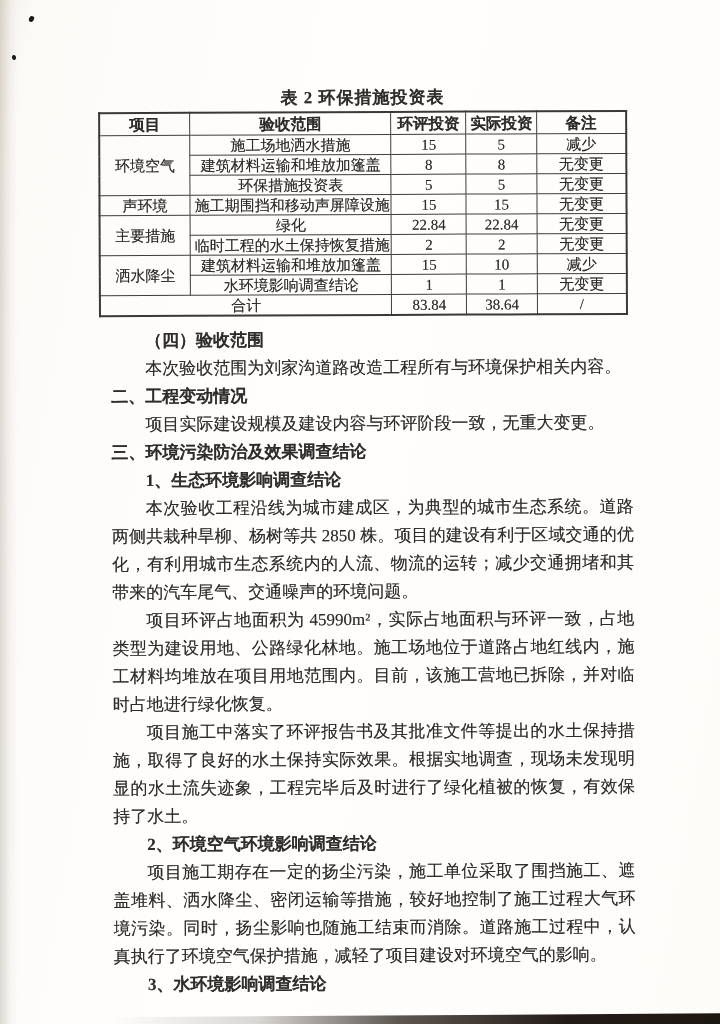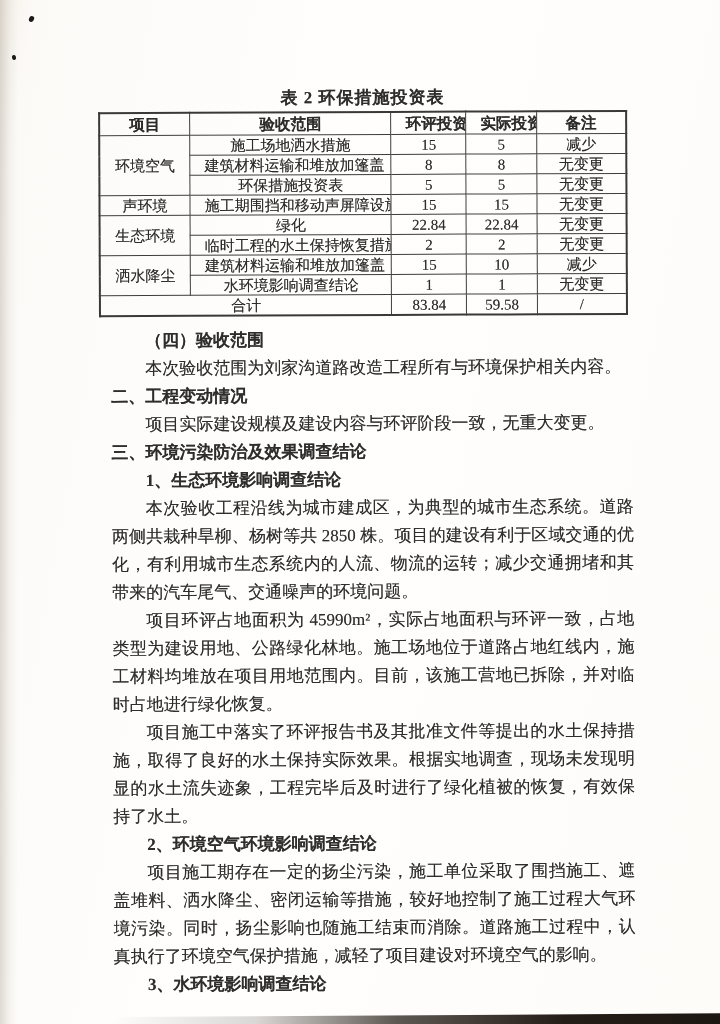--- a/index.html
+++ b/index.html
@@ -41,21 +41,21 @@
   table.inv {
     width:529px; margin-left:-12px; margin-top:3px;
     border-collapse:collapse; border:2px solid #3a3936;
     table-layout:fixed;
   }
   table.inv col.c1{width:17.2%} table.inv col.c2{width:38.2%}
   table.inv col.c3{width:14.2%} table.inv col.c4{width:13.4%}
   table.inv col.c5{width:17.0%}
   table.inv th, table.inv td {
     border:1px solid #3f3e3b; text-align:center; vertical-align:middle;
-    padding:0 14px; font-size:15px; line-height:18px; height:19px;
+    padding:0 4px; font-size:15px; line-height:18px; height:19px;
     color:#2c2b29; overflow:hidden; white-space:nowrap;
   }
   table.inv th { font-weight:bold; height:21px; font-size:15.5px; }
 
   .sec { font-size:17px; line-height:28px; text-align:justify; margin:0; }
   .para  { text-indent:2em; }
   .h1    { font-weight:bold; }
   .h-sub { font-weight:bold; text-indent:2em; }
   .h-num { font-weight:bold; text-indent:2em; }
   .mt10  { margin-top:10px; }
@@ -108,21 +108,21 @@
         <td>无变更</td>
       </tr>
       <tr>
         <td>声环境</td>
         <td>施工期围挡和移动声屏障设施</td>
         <td>15</td>
         <td>15</td>
         <td>无变更</td>
       </tr>
       <tr>
-        <td rowspan="2">生态环境</td>
+        <td rowspan="2">主要措施</td>
         <td>绿化</td>
         <td>22.84</td>
         <td>22.84</td>
         <td>无变更</td>
       </tr>
       <tr>
         <td>临时工程的水土保持恢复措施</td>
         <td>2</td>
         <td>2</td>
         <td>无变更</td>
@@ -136,21 +136,21 @@
       </tr>
       <tr>
         <td>水环境影响调查结论</td>
         <td>1</td>
         <td>1</td>
         <td>无变更</td>
       </tr>
       <tr>
         <td colspan="2">合计</td>
         <td>83.84</td>
-        <td>59.58</td>
+        <td>38.64</td>
         <td>/</td>
       </tr>
     </tbody>
   </table>
 
   <div class="sec h-sub mt10">（四）验收范围</div>
   <div class="sec para">本次验收范围为刘家沟道路改造工程所有与环境保护相关内容。</div>
   <div class="sec h1">二、工程变动情况</div>
   <div class="sec para">项目实际建设规模及建设内容与环评阶段一致，无重大变更。</div>
   <div class="sec h1">三、环境污染防治及效果调查结论</div>

